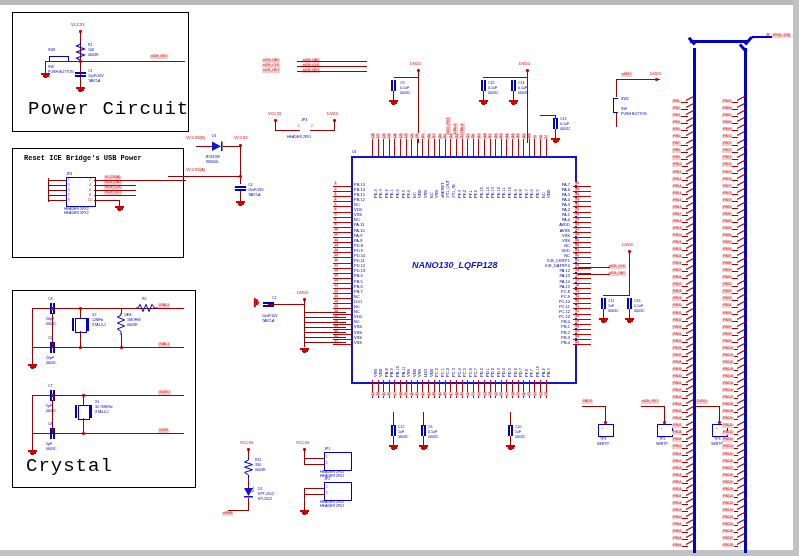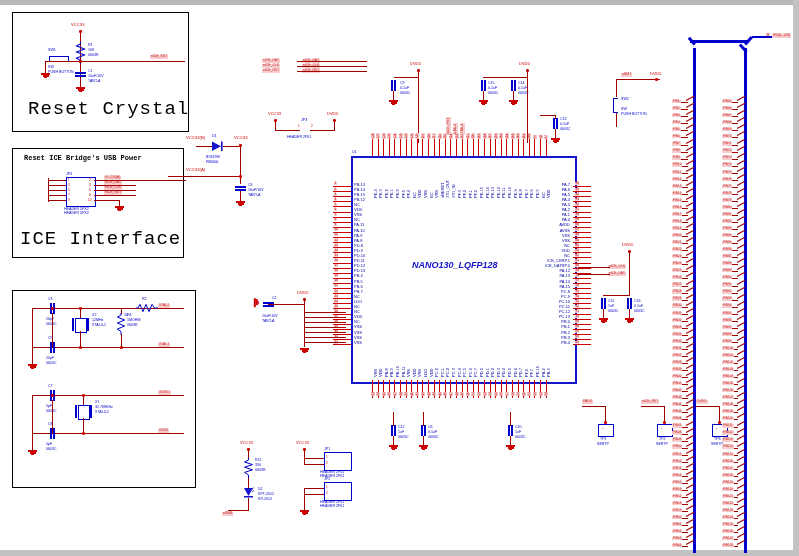--- a/index.html
+++ b/index.html
@@ -114,21 +114,21 @@
   <div class="lblb" style="left:88px;top:69px;">C1</div>
   <div class="lblb" style="left:88px;top:74px;">10uF/10V</div>
   <div class="lblb" style="left:88px;top:79px;">TANT-A</div>
   <div class="wire wv" style="left:80px;top:77px;width:1.2px;height:10px;"></div>
   <div class="gnd" style="left:76px;top:87px;">
     <i class="g1"></i>
       <i class="g2"></i>
       <i class="g3"></i>
   </div>
 
-  <div class="title" style="left:28px;top:98px;">Reset Crystal</div>
+  <div class="title" style="left:28px;top:98px;">Power Circuit</div>
 
   <div class="box" style="left:12px;top:148px;width:170px;height:108px;"></div>
 
   <div class="hdrtitle" style="left:24px;top:154px;">Reset ICE Bridge's USB Power</div>
 
   <div class="bluebox1" style="left:66px;top:177px;width:28px;height:28px;"></div>
   <div class="lblb" style="left:66px;top:172px;">JP4</div>
   <div class="lblb" style="left:64px;top:207px;">HEADER 5PX2</div>
   <div class="lblb" style="left:64px;top:211px;">HEADER 5PX2</div>
   <div class="pinnum" style="left:68px;top:179px;">1</div>
@@ -159,21 +159,20 @@
   <div class="netbox" style="left:104px;top:191px;">nICE_RST</div>
 
   <div class="wire wv" style="left:119px;top:200px;width:1px;height:6px;"></div>
   <div class="wire wh" style="left:94px;top:200px;width:26px;height:1px;"></div>
   <div class="gnd" style="left:115px;top:206px;">
     <i class="g1"></i>
       <i class="g2"></i>
       <i class="g3"></i>
   </div>
 
-  <div class="title" style="left:20px;top:228px;">ICE Interface</div>
 
   <div class="lblr" style="left:186px;top:136px;font-size:4.2px;">VCC33(B)</div>
   <div class="lblr" style="left:186px;top:168px;font-size:4.2px;">VCC33(A)</div>
   <div class="lblr" style="left:234px;top:136px;font-size:4.2px;">VCC33</div>
 
   <div class="wire wh" style="left:196px;top:146px;width:16px;height:1px;"></div>
   <div class="diode" style="position:absolute;left:211px;top:140px;">
     <svg width="14" height="13" viewBox="0 0 14 13">
       <polygon points="1,1.5 1,11 10,6.2" fill="#1414cc"></polygon>
       <rect x="10" y="1.5" width="1.6" height="9.5" fill="#1414cc"></rect>
@@ -260,20 +259,21 @@
 
   <div class="res" style="left:136px;top:303px;">
     <svg width="22" height="10" viewBox="0 0 22 10">
       <polyline points="0,5 2,5 4,1.4 7,8.6 10,1.4 13,8.6 16,1.4 18.5,5 22,5" fill="none" stroke="#0000cc" stroke-width="1"></polyline>
     </svg>
   </div>
   <div class="lblb" style="left:142px;top:297px;">R2</div>
   <div class="lblb" style="left:124px;top:313px;">10</div>
   <div class="lblb" style="left:118px;top:308px;"></div>
 
+  <div class="title" style="left:26px;top:455px;">Crystal</div>
 
   <div class="wire wh" style="left:32px;top:395px;width:152px;height:1px;"></div>
   <div class="wire wh" style="left:32px;top:433px;width:152px;height:1px;"></div>
   <div class="wire wv" style="left:32px;top:395px;width:1px;height:42px;"></div>
   <div class="netbox" style="left:158px;top:391px;">X32KO</div>
   <div class="netbox" style="left:158px;top:429px;">X32KI</div>
 
   <div class="capv" style="left:50px;top:390px;">
     <div class="p1"></div>
       <div class="p2"></div>

